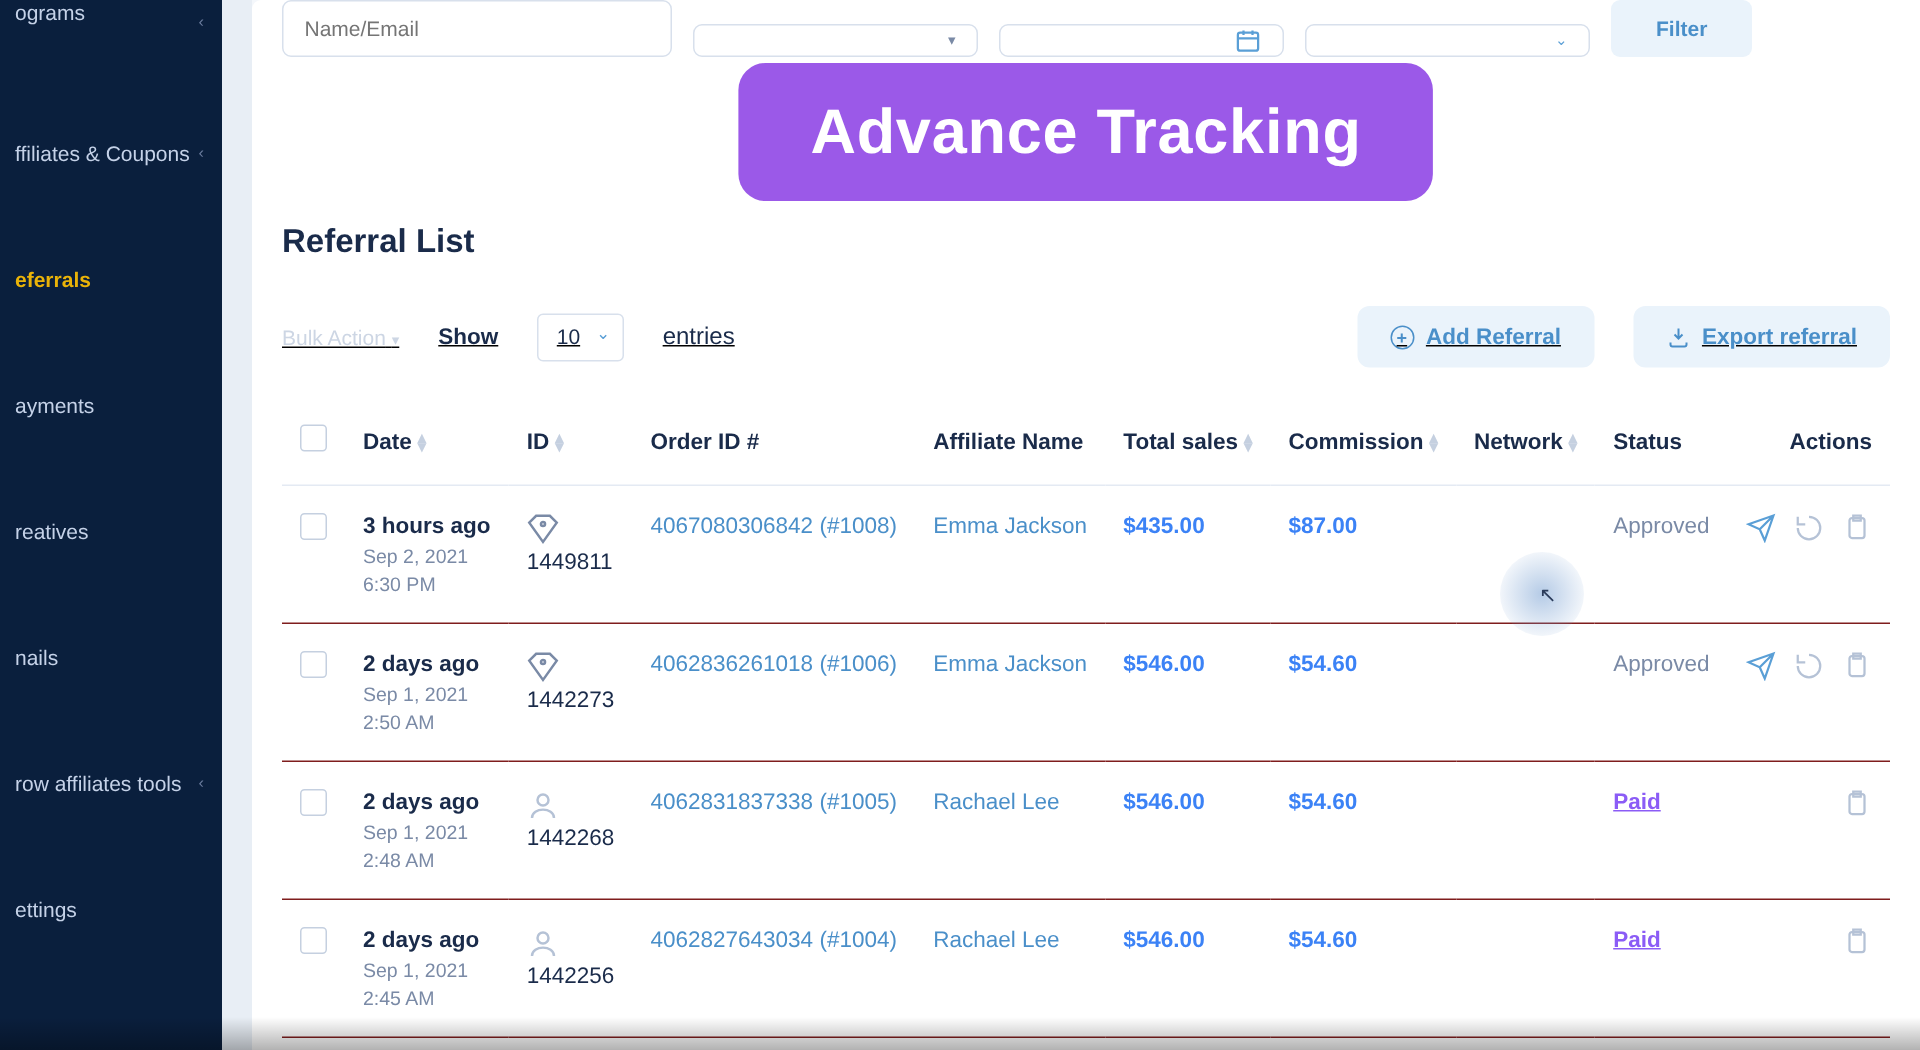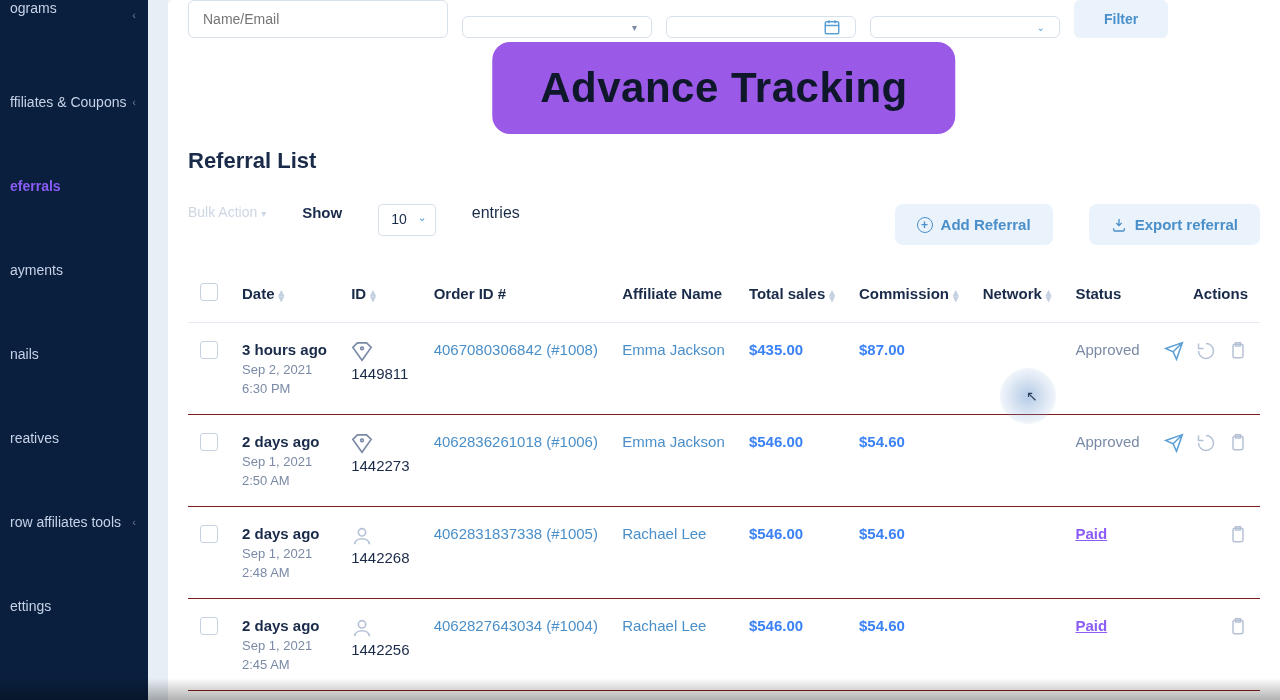--- a/index.html
+++ b/index.html
@@ -1,34 +1,34 @@
 <!DOCTYPE html>
 <html><head>
 <meta charset="utf-8">
 <style>
 * { box-sizing: border-box; margin: 0; padding: 0; }
 body { font-family: -apple-system, BlinkMacSystemFont, "Segoe UI", Arial, sans-serif; background: #e8eef5; overflow: hidden; width: 1280px; height: 700px; position: relative; }
 .sidebar { position: absolute; left: 0; top: 0; width: 148px; height: 700px; background: #0a1f3d; color: #a8b8d0; padding-top: 0; }
 .sidebar-item { padding: 14px 10px; font-size: 14px; font-weight: 500; cursor: pointer; position: relative; color: #c5d2e8; }
-.sidebar-item.active { color: #8b5cf6; font-weight: 600; }
+.sidebar-item.active { color: #eab308; font-weight: 600; }
 .sidebar-item .chevron { position: absolute; right: 12px; top: 50%; transform: translateY(-50%); font-size: 11px; color: #6b7c9e; }
 .main { position: absolute; left: 168px; top: 0; right: 0; height: 700px; background: #f4f7fb; }
 .content { background: #fff; margin: 0; padding: 0 20px; height: 100%; position: relative; border-radius: 6px 0 0 0; }
 .filter-row { display: flex; gap: 14px; padding: 0 0 20px 0; align-items: flex-end; }
 .filter-input { border: 1px solid #d8e0ec; border-radius: 6px; padding: 10px 14px; font-size: 14px; color: #7a8aa6; background: #fff; }
 .fi-name { width: 260px; }
 .fi-drop { width: 190px; position: relative; }
 .fi-date { width: 190px; position: relative; }
 .fi-sel { width: 190px; position: relative; }
 .drop-caret { position: absolute; right: 14px; top: 50%; transform: translateY(-50%); color: #7a8aa6; font-size: 10px; }
 .cal-icon { position: absolute; right: 14px; top: 50%; transform: translateY(-50%); color: #5a9fd6; }
 .filter-btn { background: #eaf3fb; color: #4a8fc9; border: none; border-radius: 6px; padding: 11px 30px; font-size: 14px; font-weight: 600; cursor: pointer; }
-.badge-overlay { position: absolute; left: 50%; top: 42px; transform: translateX(-50%); background: #9b59e8; color: #0f172a; font-size: 42px; font-weight: 800; padding: 22px 48px; border-radius: 18px; z-index: 100; letter-spacing: 0.5px; }
+.badge-overlay { position: absolute; left: 50%; top: 42px; transform: translateX(-50%); background: #9b59e8; color: #ffffff; font-size: 42px; font-weight: 800; padding: 22px 48px; border-radius: 18px; z-index: 100; letter-spacing: 0.5px; }
 .section-title { font-size: 22px; font-weight: 700; color: #1a2b4a; margin: 90px 0 30px 0; }
-.toolbar { display: flex; align-items: flex-start; gap: 36px; margin-bottom: 20px; }
+.toolbar { display: flex; align-items: center; gap: 26px; margin-bottom: 20px; text-decoration: underline; }
 .bulk-action { color: #cdd6e4; font-size: 14px; font-weight: 500; }
 .show-label { color: #1a2b4a; font-size: 15px; font-weight: 600; }
 .show-select { border: 1px solid #d8e0ec; border-radius: 4px; padding: 6px 28px 8px 12px; font-size: 14px; color: #1a2b4a; position: relative; display: inline-block; }
 .entries-label { color: #1a2b4a; font-size: 16px; font-weight: 500; }
 .spacer { flex: 1; }
 .btn-add { background: #eaf3fb; color: #4a8fc9; border: none; border-radius: 8px; padding: 12px 22px; font-size: 15px; font-weight: 600; cursor: pointer; display: flex; align-items: center; gap: 8px; }
 .btn-export { background: #eaf3fb; color: #4a8fc9; border: none; border-radius: 8px; padding: 12px 22px; font-size: 15px; font-weight: 600; cursor: pointer; display: flex; align-items: center; gap: 8px; }
 .icon-circle-plus { width: 16px; height: 16px; border: 1.6px solid #4a8fc9; border-radius: 50%; display: inline-flex; align-items: center; justify-content: center; font-size: 12px; line-height: 1; }
 .table-wrap { }
 table { width: 100%; border-collapse: collapse; }
@@ -66,24 +66,24 @@
     <span>ffiliates &amp; Coupons</span>
     <span class="chevron">‹</span>
   </div>
   <div class="sidebar-item active" style="margin-top:40px">
     <span>eferrals</span>
   </div>
   <div class="sidebar-item" style="margin-top:40px">
     <span>ayments</span>
   </div>
   <div class="sidebar-item" style="margin-top:40px">
+    <span>reatives</span>
+  </div>
+  <div class="sidebar-item" style="margin-top:40px">
     <span>nails</span>
-  </div>
-  <div class="sidebar-item" style="margin-top:40px">
-    <span>reatives</span>
   </div>
   <div class="sidebar-item" style="margin-top:40px">
     <span>row affiliates tools</span>
     <span class="chevron">‹</span>
   </div>
   <div class="sidebar-item" style="margin-top:40px">
     <span>ettings</span>
   </div>
 </div>
 

